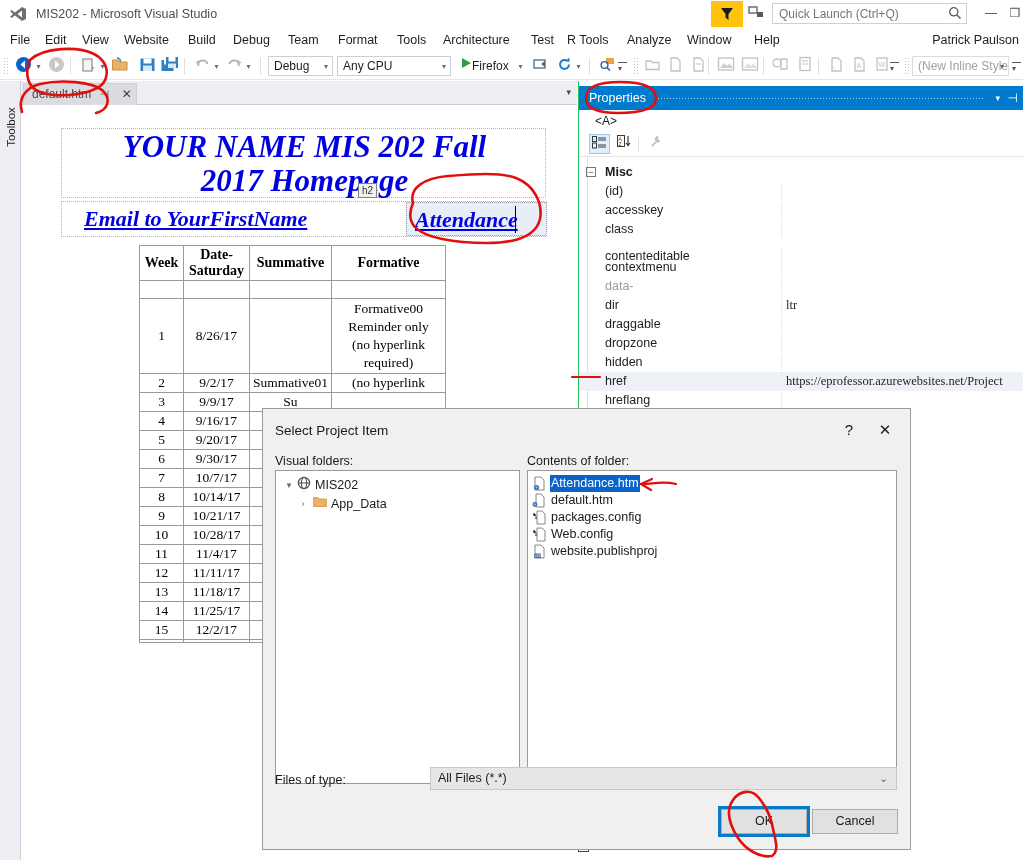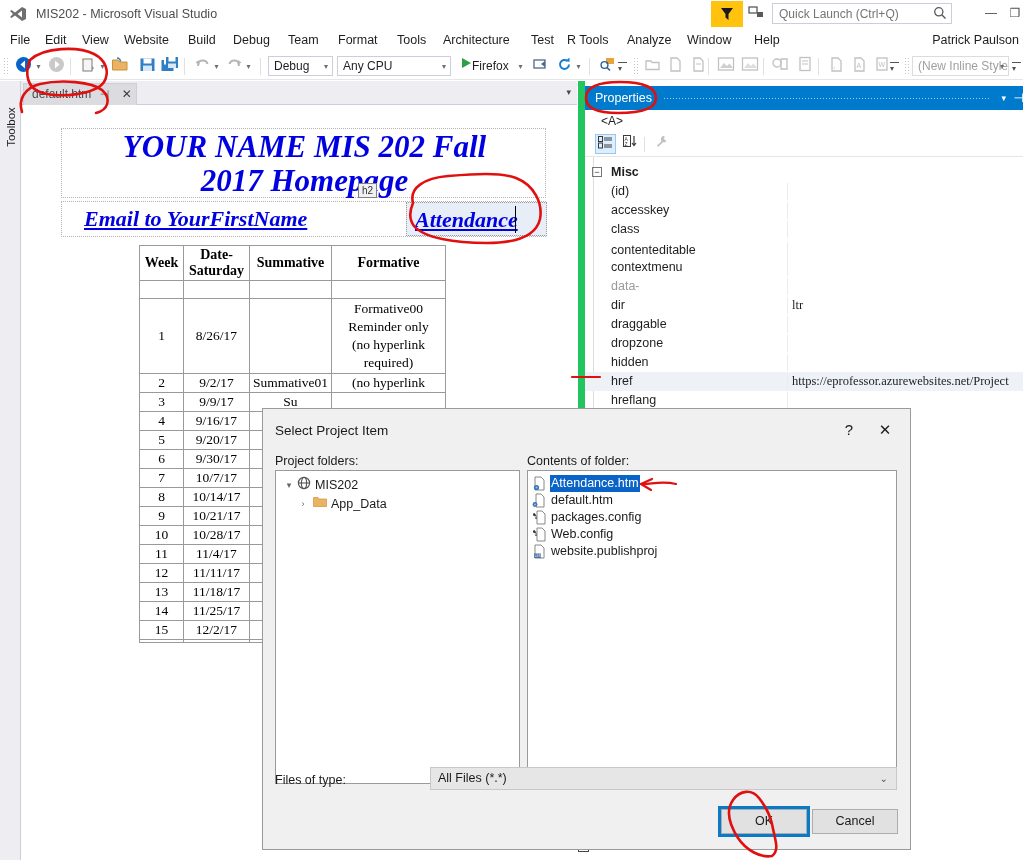--- a/index.html
+++ b/index.html
@@ -30,21 +30,21 @@
   .feedback-btn {
     position: absolute; left: 711px; top: 1px; width: 32px; height: 26px;
     background: #ffc20e;
   }
   .feedback-btn svg { position:absolute; left:8px; top:5px; }
   .notify-icon {
     position: absolute; left: 748px; top: 5px; width: 20px; height: 18px;
     color: #555;
   }
   .quicklaunch {
-    position: absolute; left: 772px; top: 3px; width: 180px; height: 21px;
+    position: absolute; left: 772px; top: 3px; width: 195px; height: 21px;
     border: 1px solid #cccedb; background: #ffffff;
   }
   .quicklaunch input {
     position: absolute; left: 0; top: 0; width: 170px; height: 19px;
     border: 0; outline: none; padding: 0 0 0 6px;
     font-family: "Liberation Sans", sans-serif; font-size: 12px; color: #6b6b6b;
     background: transparent;
   }
   .ql-search {
     position: absolute; right: 4px; top: 2px; width: 14px; height: 14px; color: #6b6b6b;
@@ -205,21 +205,21 @@
   .c-week { width: 44px; }
   .c-date { width: 66px; }
   .c-summ { width: 76px; }
   .c-form { width: 114px; }
   .row-blank td { height: 18px; }
   .cell-multi { line-height: 18px; }
 
   
   .props {
     position: absolute; left: 578px; top: 81px; width: 445px; height: 547px;
-    background: #ffffff; border-left: 7px solid #22c55e;
+    background: #ffffff; border-left: 1px solid #22c55e;
   }
   .props-header {
     position: absolute; left: 0; top: 5px; width: 445px; height: 24px;
     background: #007acc;
   }
   .props-title {
     position: absolute; left: 10px; top: 0; height: 24px; line-height: 24px;
     font-size: 12.5px; color: #ffffff;
   }
   .props-dots {
@@ -794,21 +794,21 @@
     <div class="prop-row" style="top:120px">
       <span class="pname">accesskey</span>
       <span class="pdiv"></span>
       <span class="pval"></span>
     </div>
     <div class="prop-row" style="top:139px">
       <span class="pname">class</span>
       <span class="pdiv"></span>
       <span class="pval"></span>
     </div>
-    <div class="prop-row" style="top:160px">
+    <div class="prop-row" style="top:166px">
       <span class="pname">contenteditable</span>
       <span class="pdiv"></span>
       <span class="pval"></span>
     </div>
     <div class="prop-row" style="top:177px">
       <span class="pname">contextmenu</span>
       <span class="pdiv"></span>
       <span class="pval"></span>
     </div>
     <div class="prop-row dim" style="top:196px">
@@ -852,21 +852,21 @@
     <div class="bg-chk"></div>
     <div class="bg-text">WAL ARIA</div>
   </div>
 
   <div class="dlg">
     <div class="dlg-title">Select Project Item</div>
     <div class="dlg-btn-help">?</div>
     <div class="dlg-btn-close">✕</div>
   </div>
 
-  <div class="dlg-lbl lbl-folders" style="position:absolute; left:275px; top:453px;">Project folders:</div>
+  <div class="dlg-lbl lbl-folders" style="position:absolute; left:275px; top:453px;">Visual folders:</div>
   <div class="dlg-lbl lbl-contents" style="position:absolute; left:527px; top:453px;">Contents of folder:</div>
 
   <div class="tree-box" style="position:absolute; left:275px; top:470px;">
     <div class="tree-node tn-sel" style="left:6px; top:5px;">
       <span class="tn-chev" style="left:0">▾</span>
       <span class="tn-icon" style="left:14px">
         <svg width="14" height="14" viewBox="0 0 14 14">
           <circle cx="7" cy="7" r="5.6" fill="none" stroke="#555" stroke-width="1.2"></circle>
           <line x1="1.4" y1="7" x2="12.6" y2="7" stroke="#555" stroke-width="1.1"></line>
           <ellipse cx="7" cy="7" rx="2.6" ry="5.6" fill="none" stroke="#555" stroke-width="1.1"></ellipse>

